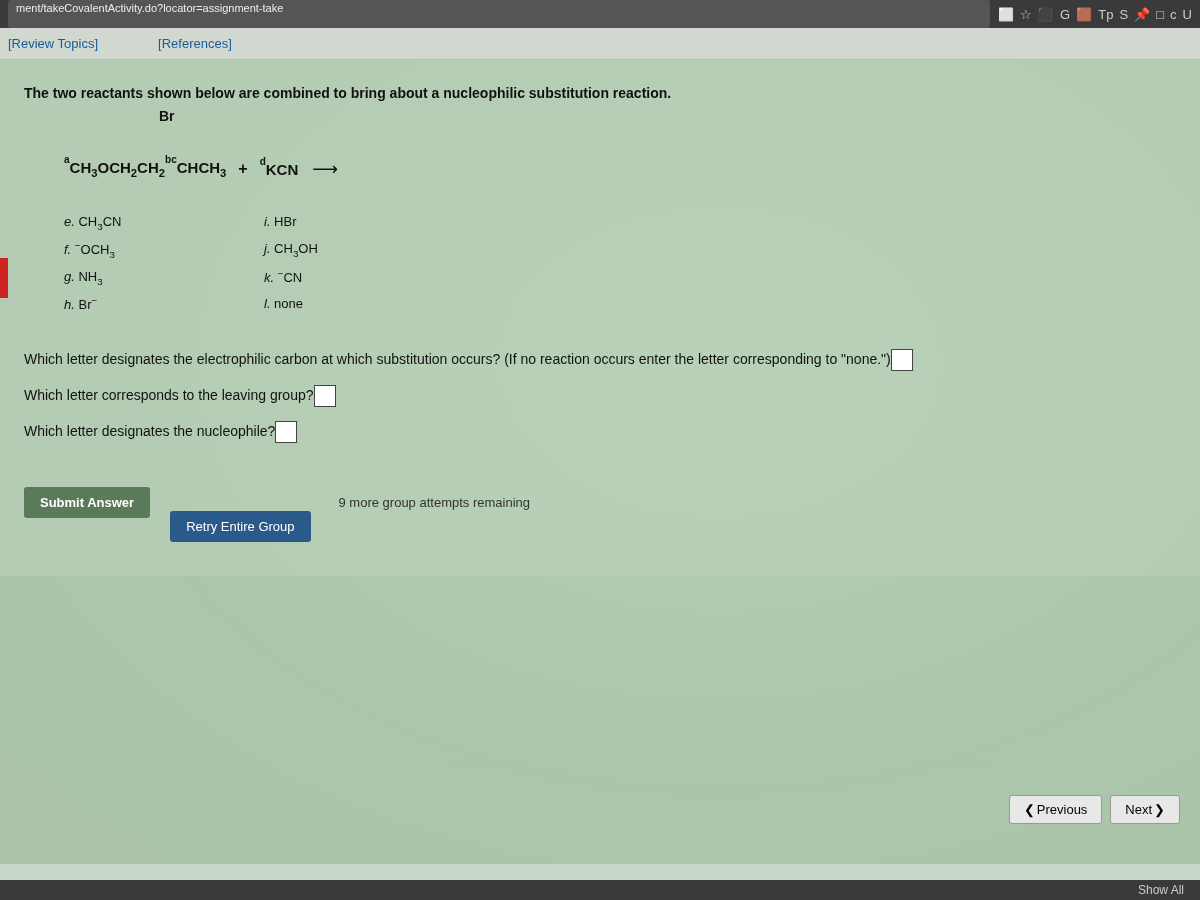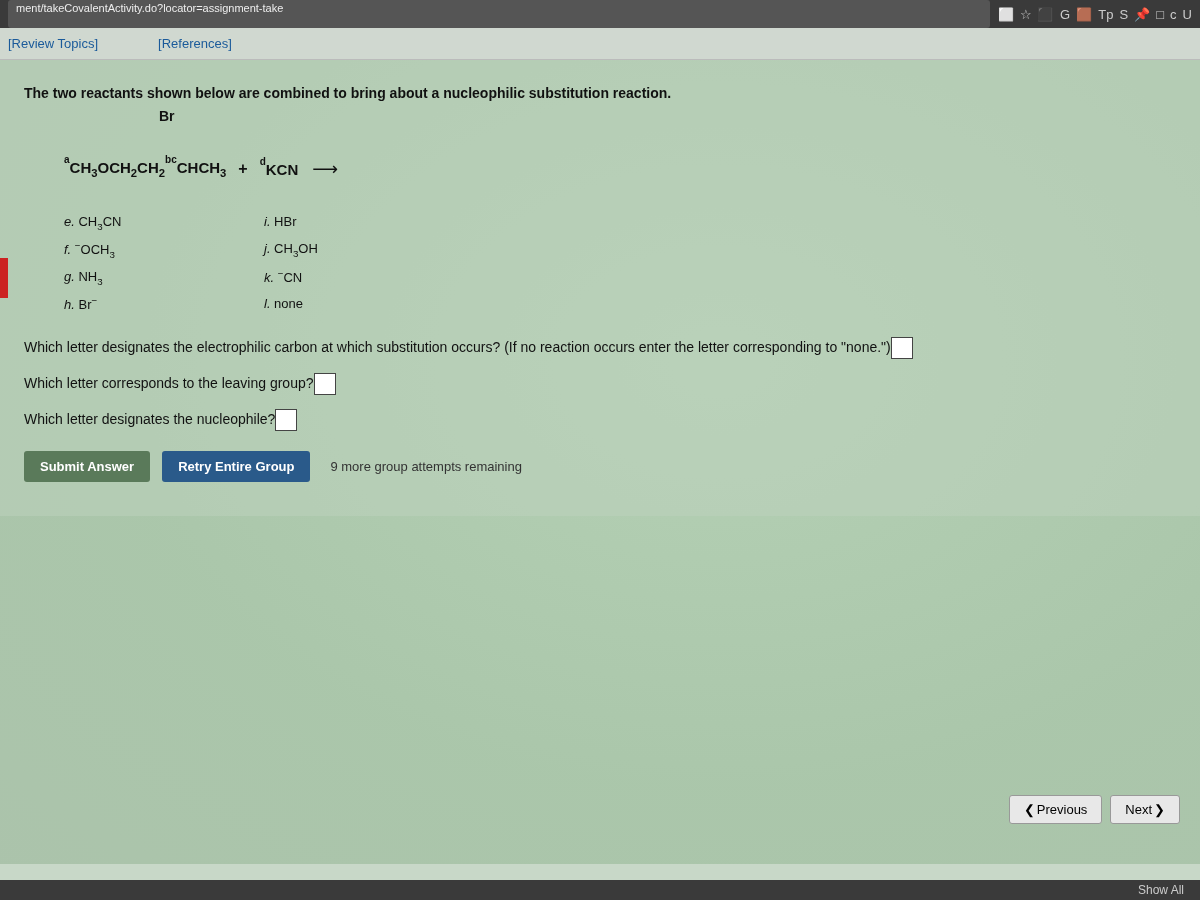--- a/index.html
+++ b/index.html
@@ -122,21 +122,21 @@
       color: #111;
       display: inline-flex;
       align-items: center;
     }
 
     
     .choices-grid {
       display: grid;
       grid-template-columns: 160px 160px;
       gap: 2px 40px;
-      margin: 10px 0 20px 40px;
+      margin: 10px 0 32px 40px;
       font-size: 13px;
       color: #111;
     }
     .choice-item {
       line-height: 1.8;
     }
 
     
     .sub-question {
       font-size: 14px;
@@ -151,21 +151,21 @@
       border: 1px solid #444;
       background: white;
       display: inline-block;
       vertical-align: middle;
     }
 
     
     .buttons-row {
       display: flex;
       align-items: center;
-      gap: 12px;
+      gap: 20px;
       margin: 20px 0 10px 0;
     }
 
     .btn-submit {
       background: #5a7a5a;
       color: white;
       border: none;
       padding: 8px 16px;
       font-size: 13px;
       font-weight: bold;
@@ -173,24 +173,25 @@
       cursor: pointer;
       min-width: 110px;
     }
 
     .btn-retry {
       background: #2a5a8a;
       color: white;
       border: none;
       padding: 8px 16px;
       font-size: 13px;
-      font-weight: bold;
+      font-weight: normal;
       border-radius: 3px;
       cursor: pointer;
       min-width: 140px;
+      margin-top: 48px;
     }
 
     .attempts-text {
       font-size: 13px;
       color: #333;
       margin-left: 8px;
     }
 
     
     .bottom-nav {

